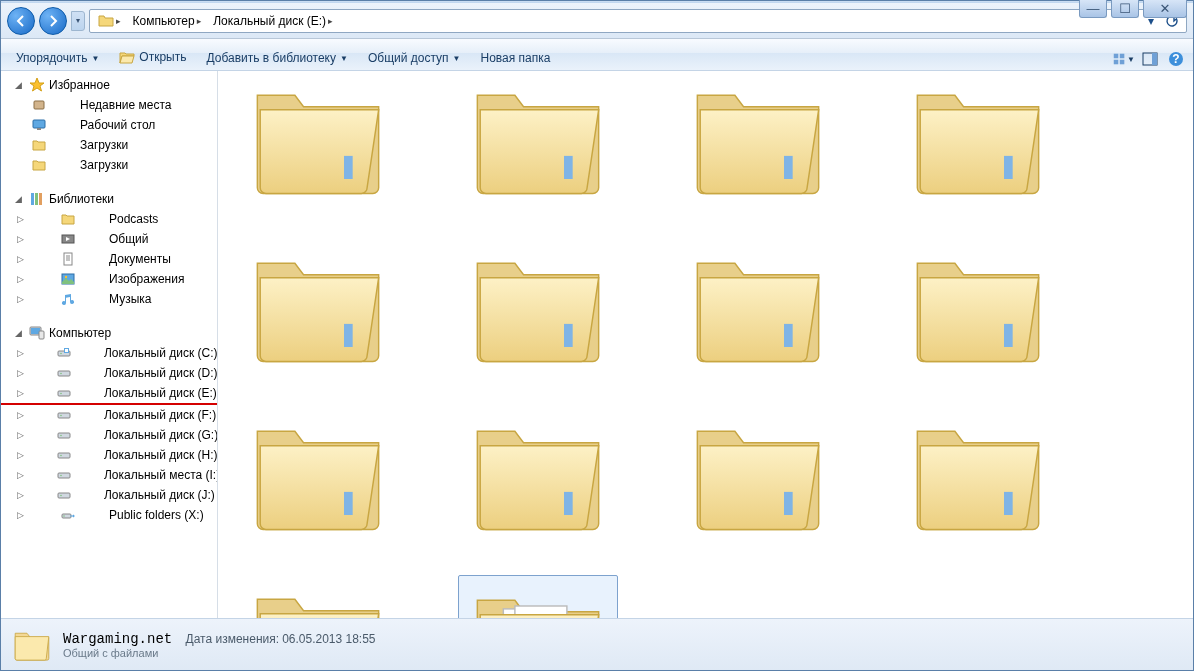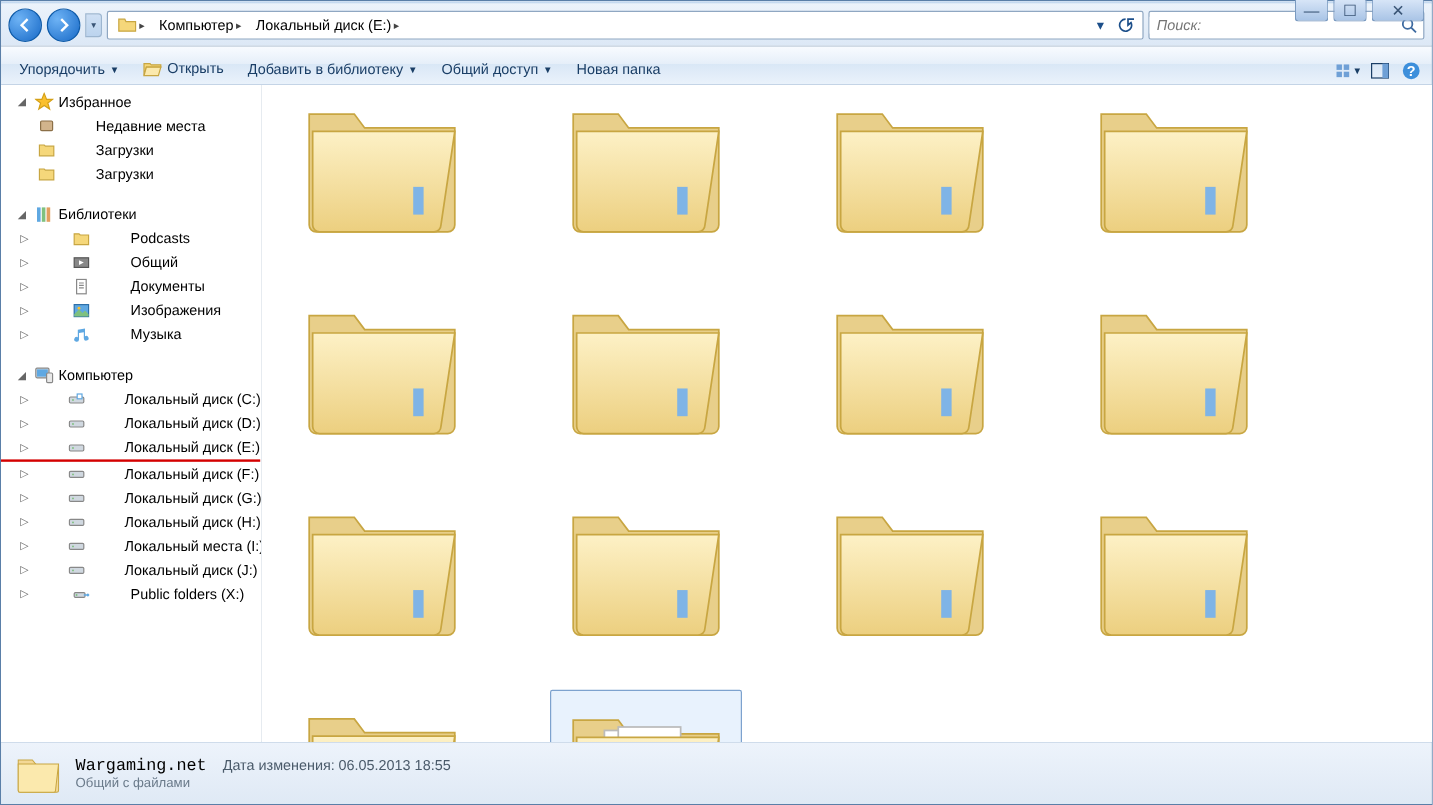--- a/index.html
+++ b/index.html
@@ -100,29 +100,20 @@
       </div>
       <div class="bc-end">
         <div class="bc-btn">▾</div>
         <div class="bc-btn">
           <svg width="14" height="14" viewBox="0 0 14 14">
               <path d="M7 2a5 5 0 1 0 4.5 2.8L9 7V2h5" fill="none" stroke="#1c4f8a" stroke-width="1.4"></path>
             </svg>
         </div>
       </div>
     </div>
-    <div class="searchbox">
-      <input placeholder="Поиск:" style="">
-      <div class="search-icon-area">
-        <svg width="14" height="14" viewBox="0 0 14 14">
-            <circle cx="6" cy="6" r="4" fill="none" stroke="#3d6aa0" stroke-width="1.5"></circle>
-            <path d="M9 9l4 4" stroke="#3d6aa0" stroke-width="1.5"></path>
-          </svg>
-      </div>
-    </div>
   </div>
 
   <div class="toolbar">
     <div class="tool-item">
       <span>Упорядочить</span>
       <span class="tool-drop">▼</span>
     </div>
     <div class="tool-item">
       <svg width="16" height="16" viewBox="0 0 16 16">
           <path d="M1 4h5l1 1h8v2H3l-2 7z" fill="#f5d77a" stroke="#c8a642"></path>
@@ -182,20 +173,29 @@
             <span class="tree-icon">
               <svg width="14" height="14" viewBox="0 0 14 14">
                 <rect x="2" y="3" width="10" height="8" rx="1" fill="#d2b48c" stroke="#8b6f47"></rect>
               </svg>
             </span>
             <span>Недавние места</span>
           </div>
         <div class="tree-item">
             <span class="tree-icon">
               <svg width="14" height="14" viewBox="0 0 14 14">
+                <rect x="1" y="2" width="12" height="8" rx="1" fill="#5fa8e2" stroke="#2d6fa8"></rect>
+                <rect x="5" y="10" width="4" height="2" fill="#888"></rect>
+              </svg>
+            </span>
+            <span>Рабочий стол</span>
+          </div>
+        <div class="tree-item">
+            <span class="tree-icon">
+              <svg width="14" height="14" viewBox="0 0 14 14">
                 <path d="M1 3h4l1 1h7v8H1z" fill="#f5d77a" stroke="#c8a642"></path>
               </svg>
             </span>
             <span>Загрузки</span>
           </div>
         <div class="tree-item">
             <span class="tree-icon">
               <svg width="14" height="14" viewBox="0 0 14 14">
                 <path d="M1 3h4l1 1h7v8H1z" fill="#f5d77a" stroke="#c8a642"></path>
               </svg>

